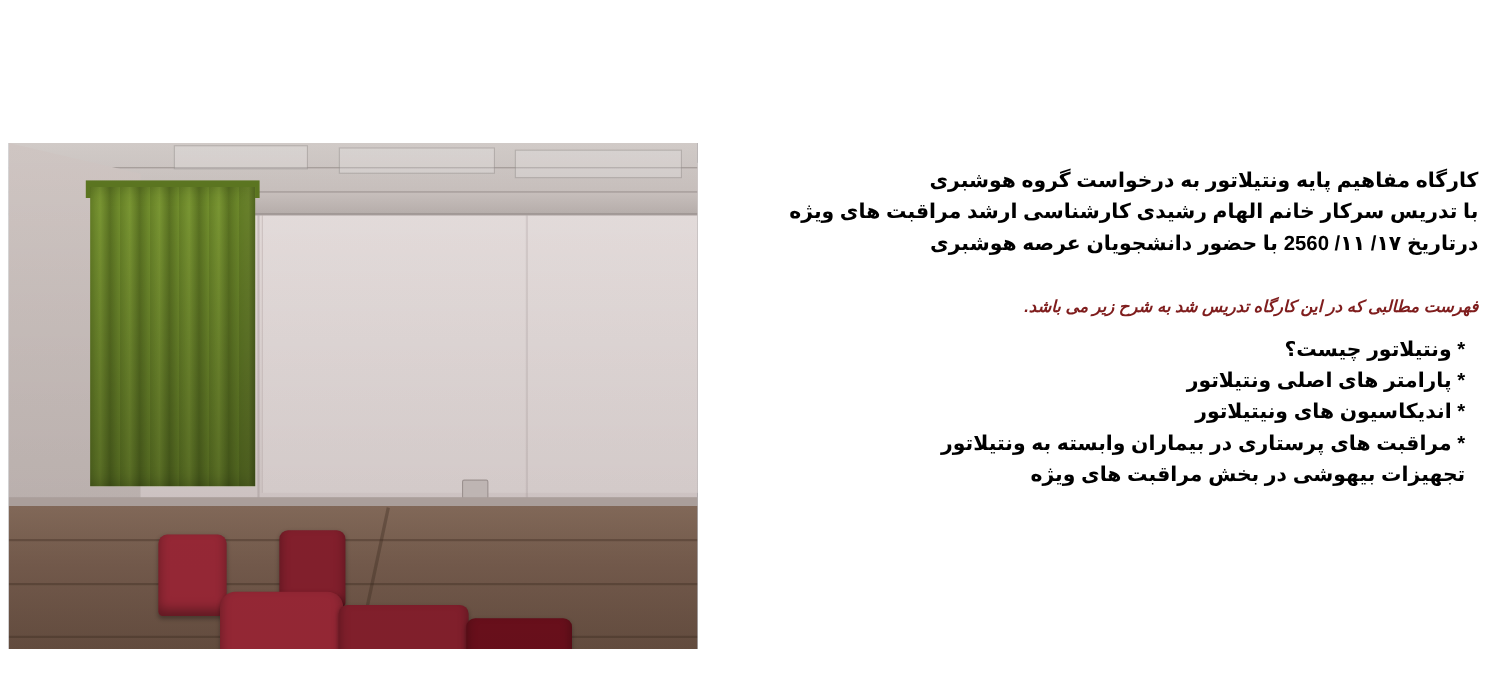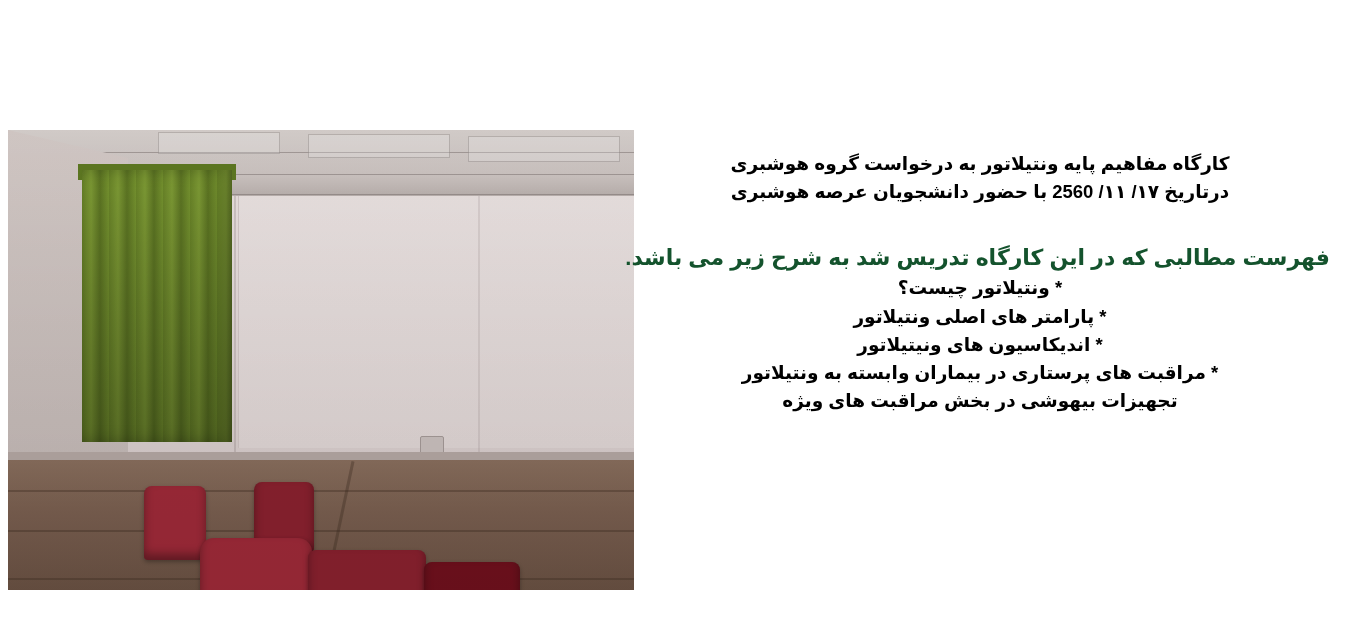--- a/index.html
+++ b/index.html
@@ -28,48 +28,49 @@
     left: 8px;
     top: 130px;
     width: 626px;
     height: 460px;
     overflow: hidden;
     background: #2b2528;
   }
 
   .text-wrap {
     position: absolute;
-    right: 24px;
+    right: 10px;
     top: 150px;
     width: 700px;
-    text-align: center;
+    text-align: right;
     direction: rtl;
   }
 
   .para {
     font-size: 18.5px;
     font-weight: bold;
     line-height: 1.53;
     color: #000000;
     letter-spacing: 0;
   }
   .para .ln { display: block; white-space: nowrap; }
 
   .gap { height: 34px; }
 
   .list-head {
-    font-size: 22px;
+    font-size: 15px;
     font-weight: bold;
-    color: #14532d;
+    color: #7f1d1d;
     line-height: 1.53;
     display: block;
     white-space: nowrap;
+    font-style: italic;
   }
   .list {
-    margin: 0;
+    margin: 12px;
     padding: 0;
     list-style: none;
   }
   .list li {
     font-size: 18.5px;
     font-weight: bold;
     color: #000000;
     line-height: 1.53;
     white-space: nowrap;
   }
@@ -319,20 +320,21 @@
       </div>
 
       <div class="dim"></div>
     </div>
   </div>
 
   <div class="text-wrap">
 
     <div class="para">
       <span class="ln">کارگاه مفاهیم پایه ونتیلاتور به درخواست گروه هوشبری</span>
+      <span class="ln">با تدریس سرکار خانم الهام رشیدی کارشناسی ارشد مراقبت های ویژه</span>
       <span class="ln">درتاریخ ۱۷/ ۱۱/ 2560 با حضور دانشجویان عرصه هوشبری</span>
     </div>
 
     <div class="gap"></div>
 
     <span class="list-head">فهرست مطالبی که در این کارگاه تدریس شد به شرح زیر می باشد.</span>
 
     <ul class="list">
       <li>* ونتیلاتور چیست؟</li>
       <li>* پارامتر های اصلی ونتیلاتور</li>

